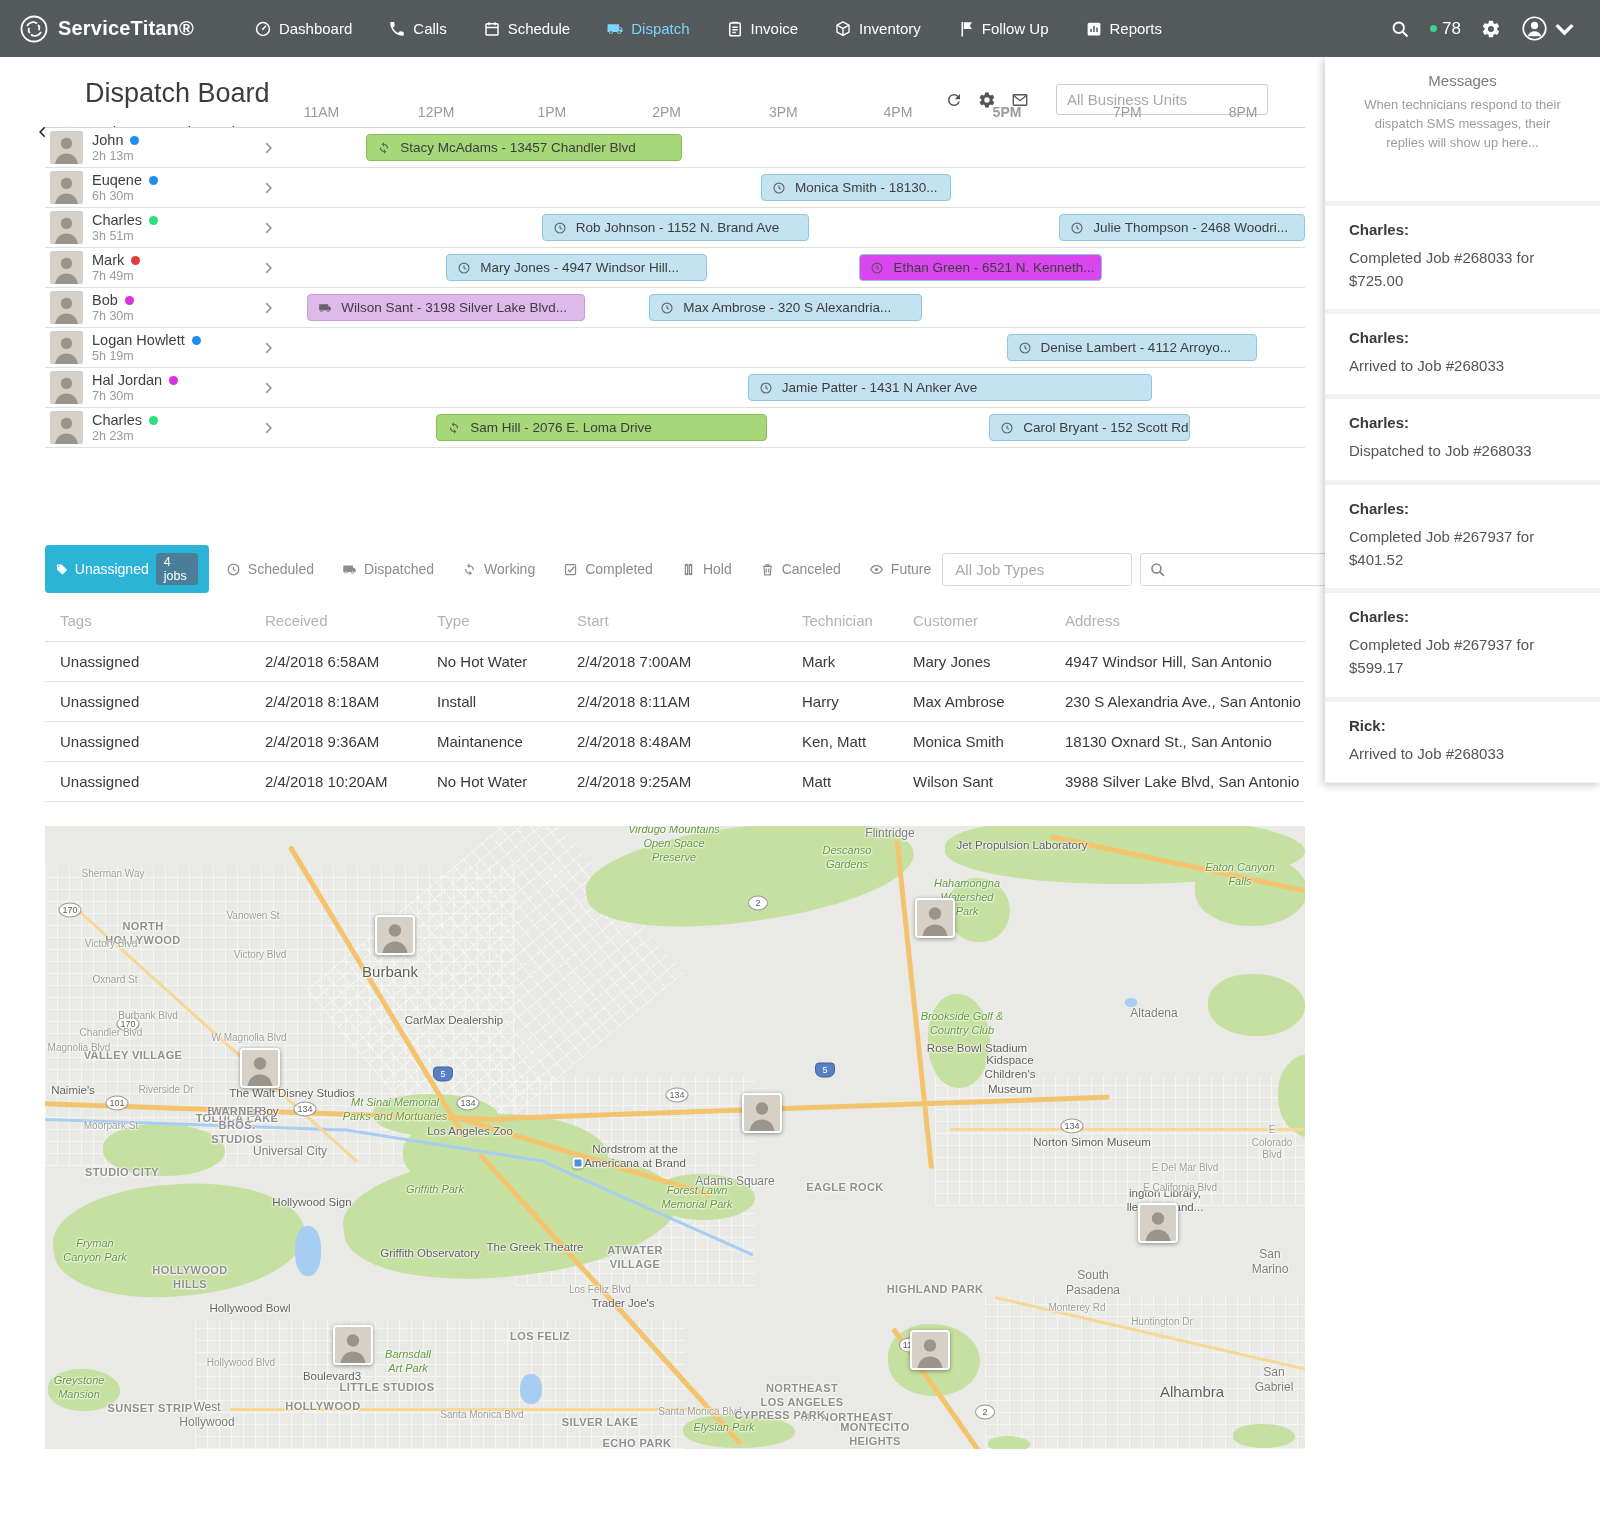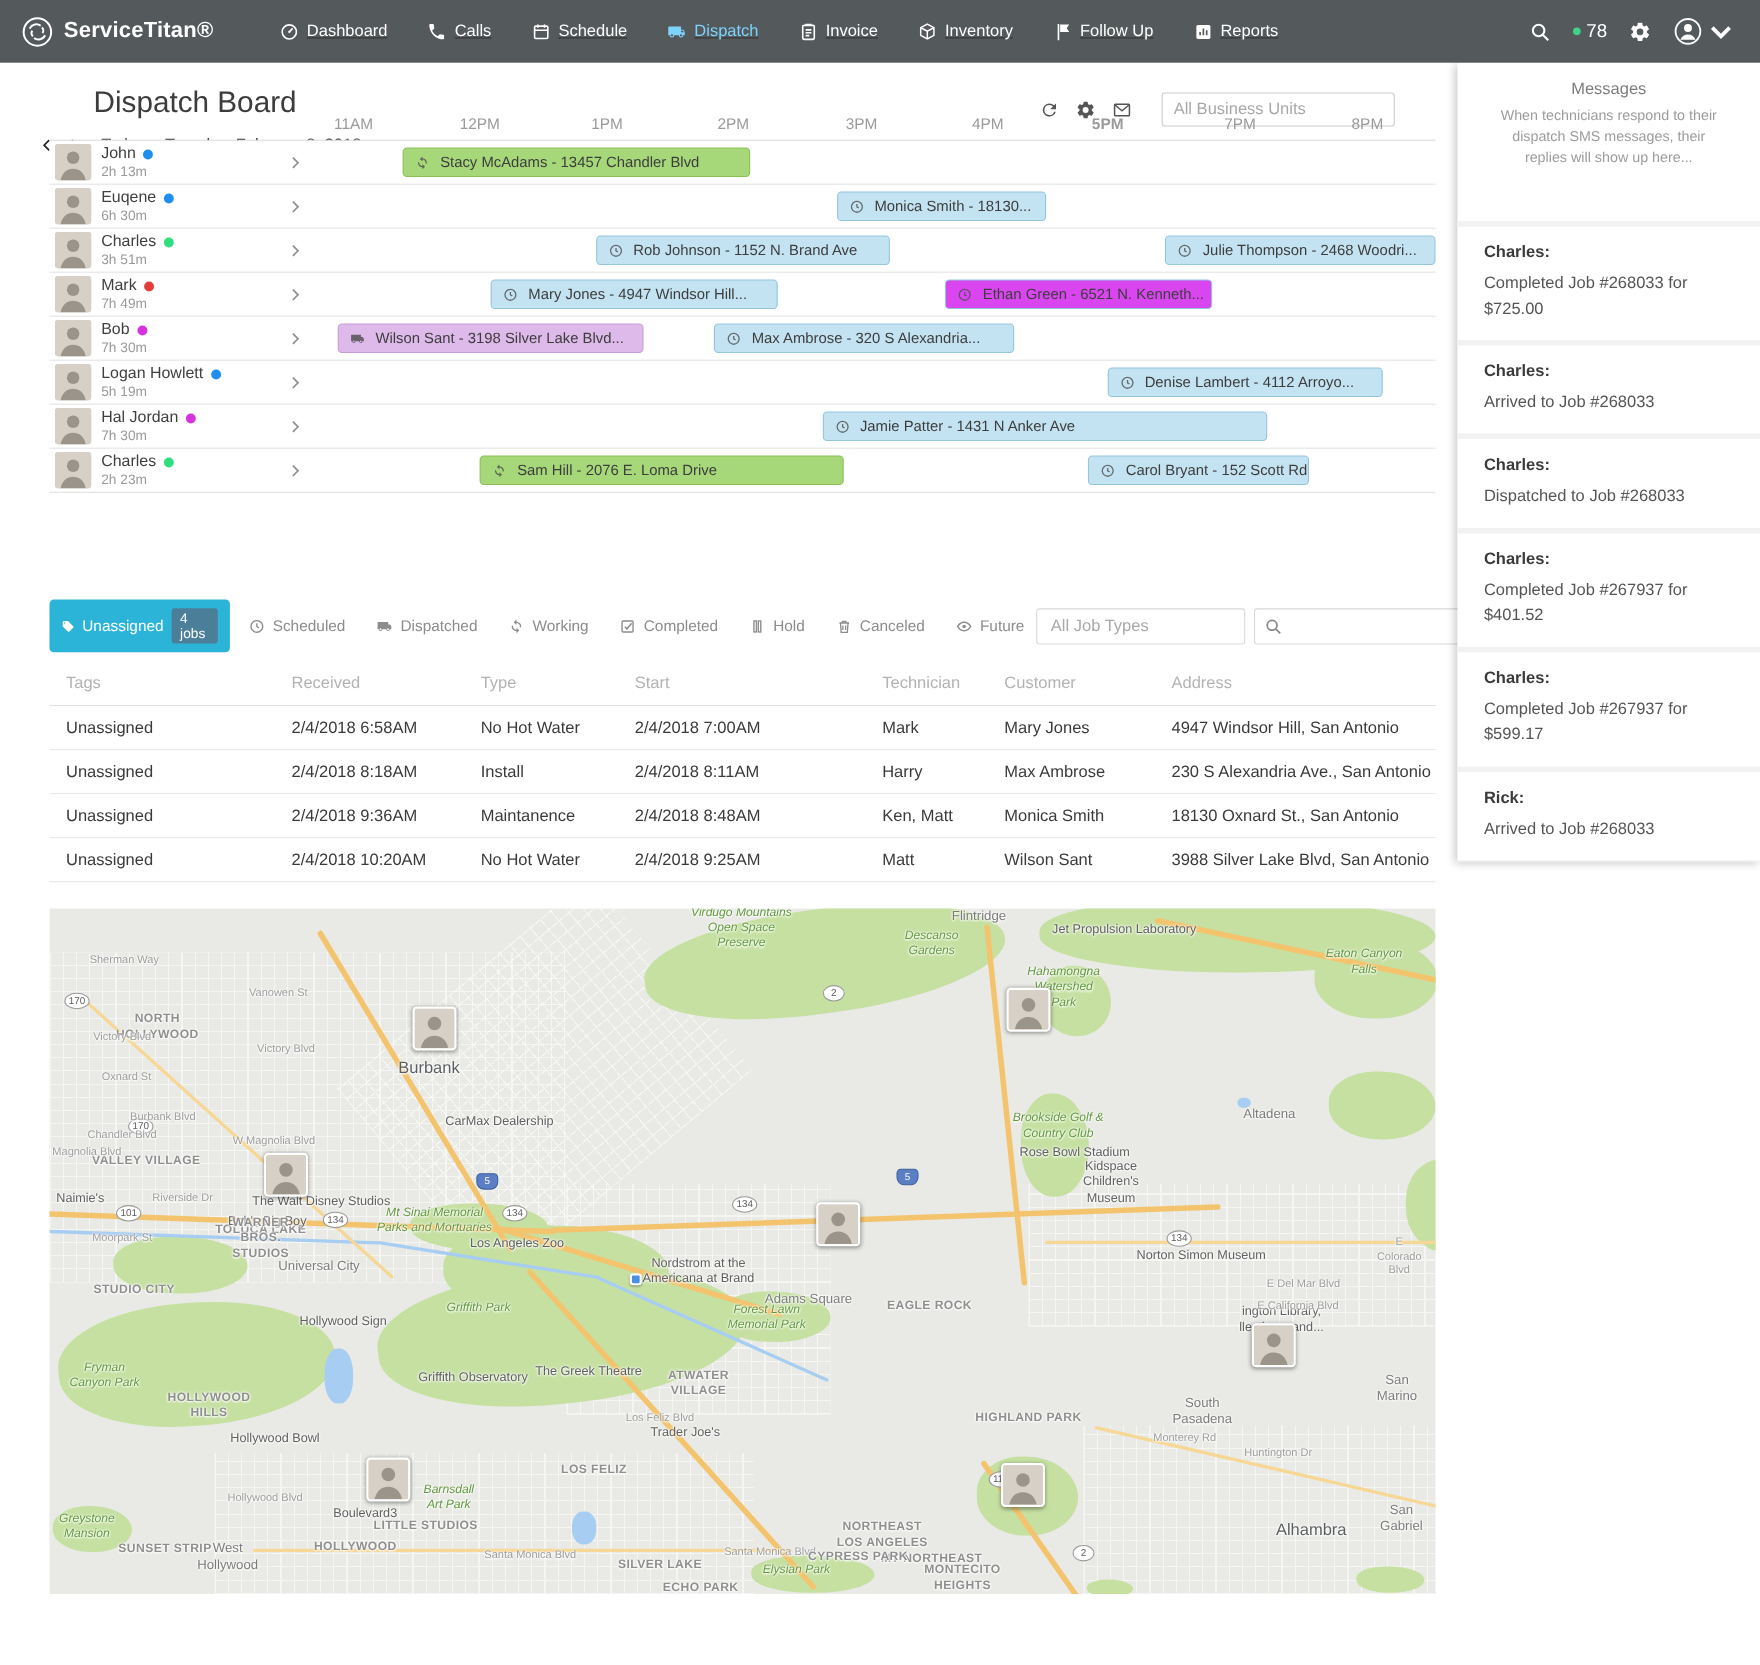--- a/index.html
+++ b/index.html
@@ -4,21 +4,21 @@
 <style>
   * { margin:0; padding:0; box-sizing:border-box; }
   html,body { background:#fff; }
   body { font-family:"Liberation Sans","DejaVu Sans",sans-serif; width:1600px; height:1514px; position:relative; overflow:hidden; color:#333; }
 
   
   .nav { position:absolute; left:0; top:0; width:1600px; height:57px; background:#54595b; display:flex; align-items:center; z-index:30; }
   .brand { display:flex; align-items:center; gap:8px; margin-left:18px; color:#fff; }
   .brand .logo { width:32px; height:32px; }
   .brand .brand-name { font-size:20px; font-weight:700; letter-spacing:.2px; }
-  .nav-items { display:flex; align-items:center; margin-left:44px; gap:4px;text-decoration:underline; }
+  .nav-items { display:flex; align-items:center; margin-left:44px; gap:4px; }
   .nav-item { display:flex; align-items:center; gap:7px; color:#fff; font-size:15px; padding:10px 16px; cursor:pointer; }
   .nav-item .ic { width:18px; height:18px; }
   .nav-item .ic svg { width:100%; height:100%; }
   .nav-item.active { color:#7dd3fc; }
   .nav-right { margin-left:auto; display:flex; align-items:center; gap:20px; margin-right:22px; color:#fff; }
   .nav-right .ic { width:20px; height:20px; cursor:pointer; }
   .nav-right .ic svg { width:100%; height:100%; }
   .notif { display:flex; align-items:center; gap:5px; font-size:17px; cursor:pointer; }
   .notif .dot { width:7px; height:7px; border-radius:50%; }
   .user-wrap { display:flex; align-items:center; gap:3px; cursor:pointer; }
@@ -737,21 +737,21 @@
     <div class="mlabel k-poi" style="left: 1120px; top: 374px; width: 88px;">ington Library, llections. and...</div>
     <div class="mlabel k-poi" style="left: 409px; top: 194px;">CarMax Dealership</div>
     <div class="mlabel k-poi" style="left: 247px; top: 267px;">The Walt Disney Studios</div>
     <div class="mlabel k-poi" style="left: 198px; top: 285px;">Bob's Big Boy</div>
     <div class="mlabel k-area" style="left: 192px; top: 300px; width: 90px;">WARNER BROS. STUDIOS</div>
     <div class="mlabel k-park" style="left: 350px; top: 284px; width: 105px;">Mt Sinai Memorial Parks and Mortuaries</div>
     <div class="mlabel k-poi" style="left: 425px; top: 305px;">Los Angeles Zoo</div>
     <div class="mlabel k-poi" style="left: 590px; top: 330px; width: 110px;">Nordstrom at the Americana at Brand</div>
     <div class="mlabel k-poi" style="left: 28px; top: 264px;">Naimie's</div>
     <div class="mlabel k-road" style="left: 68px; top: 48px;">Sherman Way</div>
-    <div class="mlabel k-road" style="left: 208px; top: 78px;">Vanowen St</div>
+    <div class="mlabel k-road" style="left: 208px; top: 90px;">Vanowen St</div>
     <div class="mlabel k-road" style="left: 66px; top: 118px;">Victory Blvd</div>
     <div class="mlabel k-road" style="left: 215px; top: 129px;">Victory Blvd</div>
     <div class="mlabel k-road" style="left: 70px; top: 154px;">Oxnard St</div>
     <div class="mlabel k-road" style="left: 103px; top: 190px;">Burbank Blvd</div>
     <div class="mlabel k-road" style="left: 66px; top: 207px;">Chandler Blvd</div>
     <div class="mlabel k-road" style="left: 34px; top: 222px;">Magnolia Blvd</div>
     <div class="mlabel k-road" style="left: 204px; top: 212px;">W Magnolia Blvd</div>
     <div class="mlabel k-road" style="left: 121px; top: 264px;">Riverside Dr</div>
     <div class="mlabel k-road" style="left: 66px; top: 300px;">Moorpark St</div>
     <div class="mlabel k-road" style="left: 196px; top: 537px;">Hollywood Blvd</div>

